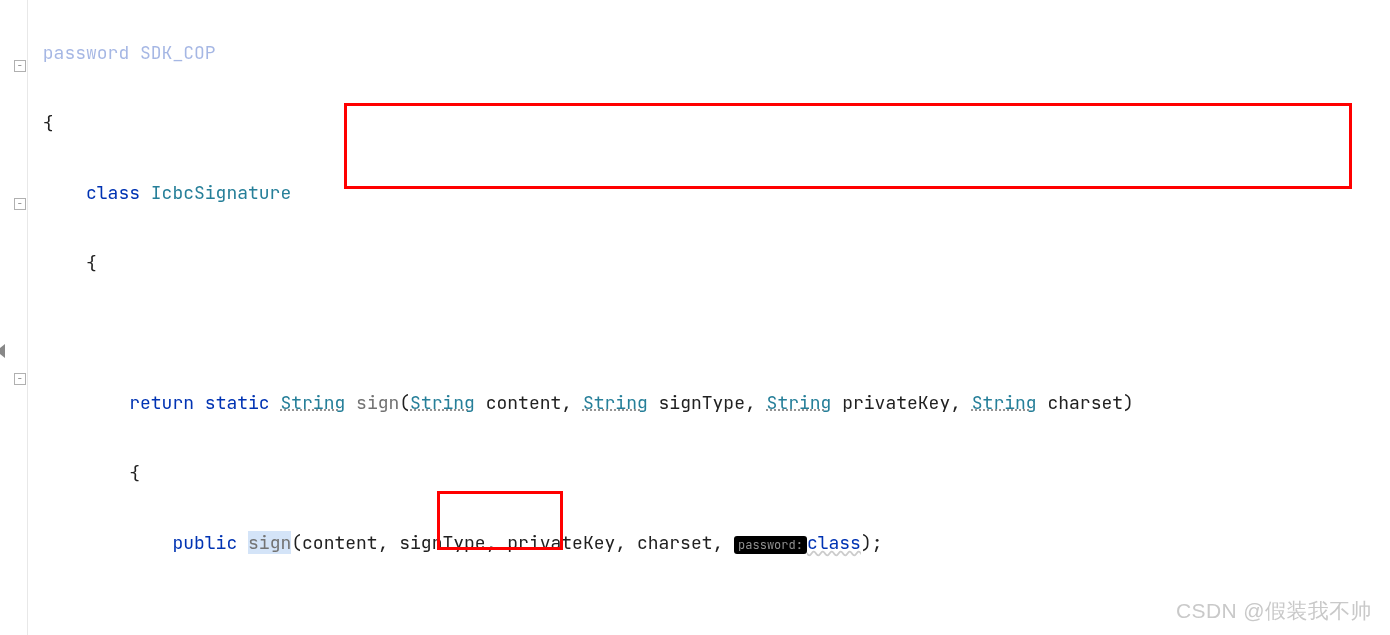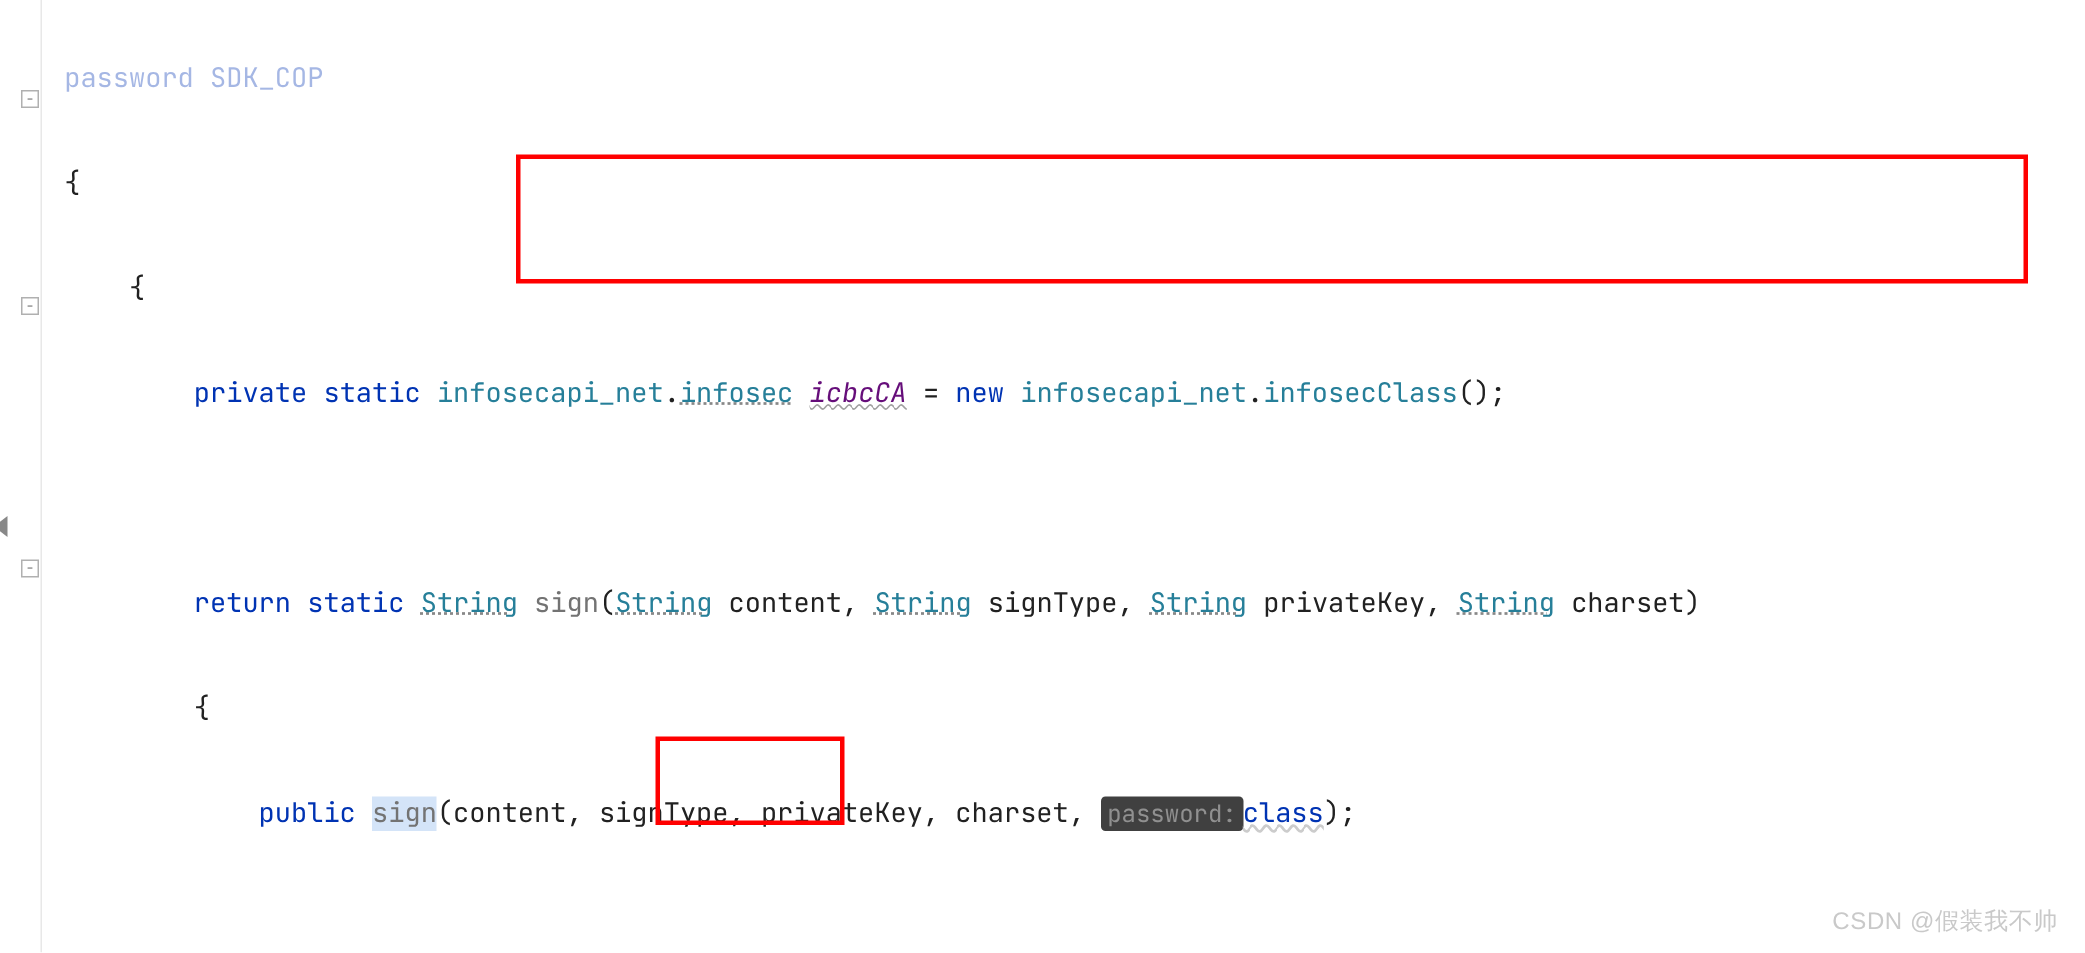--- a/index.html
+++ b/index.html
@@ -44,39 +44,39 @@
     line-height: 35px;
     position: relative;
   }
   .line { height: 35px; }
   .kw { color: #0033B3; }
   .type { color: #267F99; }
   .type-u { color: #267F99; text-decoration: underline; text-decoration-style: dotted; text-decoration-color: #888; }
   .field-u { color: #660E7A; font-style: italic; text-decoration: underline; text-decoration-style: wavy; text-decoration-color: #a0a0a0; text-decoration-thickness: 1px; }
   .method { color: #737373; }
   .hint {
-    background: #404040;
+    background: #000000;
     color: #909090;
     padding: 1px 4px;
     border-radius: 3px;
-    font-size: 16px;
+    font-size: 12px;
   }
   .hl-usage { background: #d4e4f8; }
   .red-box {
     position: absolute;
     border: 3px solid #ff0000;
     background: transparent;
     pointer-events: none;
   }
   .watermark {
     position: absolute;
     right: 18px;
     bottom: 10px;
     color: #c9c9c9;
-    font-size: 16px;
+    font-size: 21px;
     font-family: Arial, sans-serif;
     letter-spacing: 0.4px;
   }
   .arrow-left {
     position: absolute;
     left: -4px;
     width: 0; height: 0;
     border-top: 7px solid transparent;
     border-bottom: 7px solid transparent;
     border-right: 9px solid #888;
@@ -88,22 +88,22 @@
 <div class="editor">
   <div class="gutter">
     <div class="fold-icon" style="top:60px;">−</div>
     <div class="fold-icon" style="top:198px;">−</div>
     <div class="arrow-left" style="top:344px;"></div>
     <div class="fold-icon" style="top:373px;">−</div>
   </div>
   <div class="code-area">
 <div class="line"> <span class="kw" style="opacity:.35;">password SDK_COP</span></div>
 <div class="line"> {</div>
+<div class="line">     <span class="kw">class</span> <span class="type">IcbcSignature</span></div>
 <div class="line">     {</div>
-<div class="line">         <span class="kw">private</span> <span class="kw">static</span> <span class="type">infosecapi_net</span>.<span class="type-u">infosec</span> <span class="field-u">icbcCA</span> = <span class="kw">new</span> <span class="type">infosecapi_net</span>.<span class="type">infosecClass</span>();</div>
 <div class="line"></div>
 <div class="line">         <span class="kw">return</span> <span class="kw">static</span> <span class="type-u">String</span> <span class="method">sign</span>(<span class="type-u">String</span> <span>content</span>, <span class="type-u">String</span> <span>signType</span>, <span class="type-u">String</span> <span>privateKey</span>, <span class="type-u">String</span> <span>charset</span>)</div>
 <div class="line">         {</div>
 <div class="line">             <span class="kw">public</span> <span class="method hl-usage">sign</span>(<span>content</span>, <span>signType</span>, <span>privateKey</span>, <span>charset</span>, <span class="hint">password:</span><span class="kw" style="text-decoration:underline;text-decoration-style:wavy;text-decoration-color:#ccc;">class</span>);</div>
 
 
 
 
 
 

